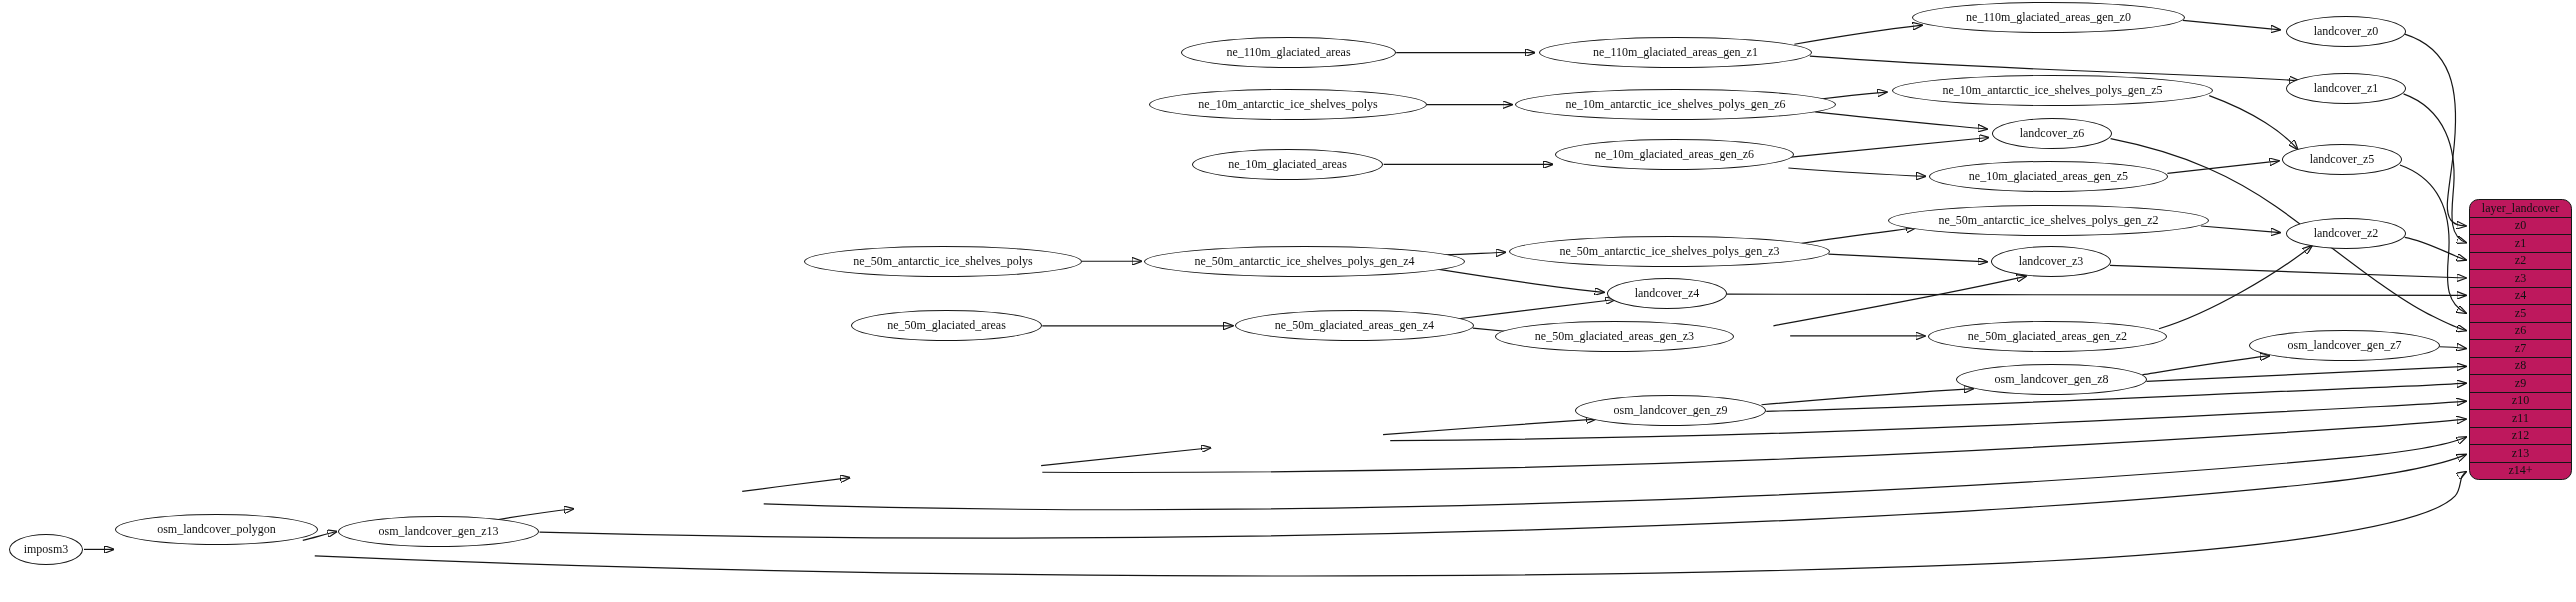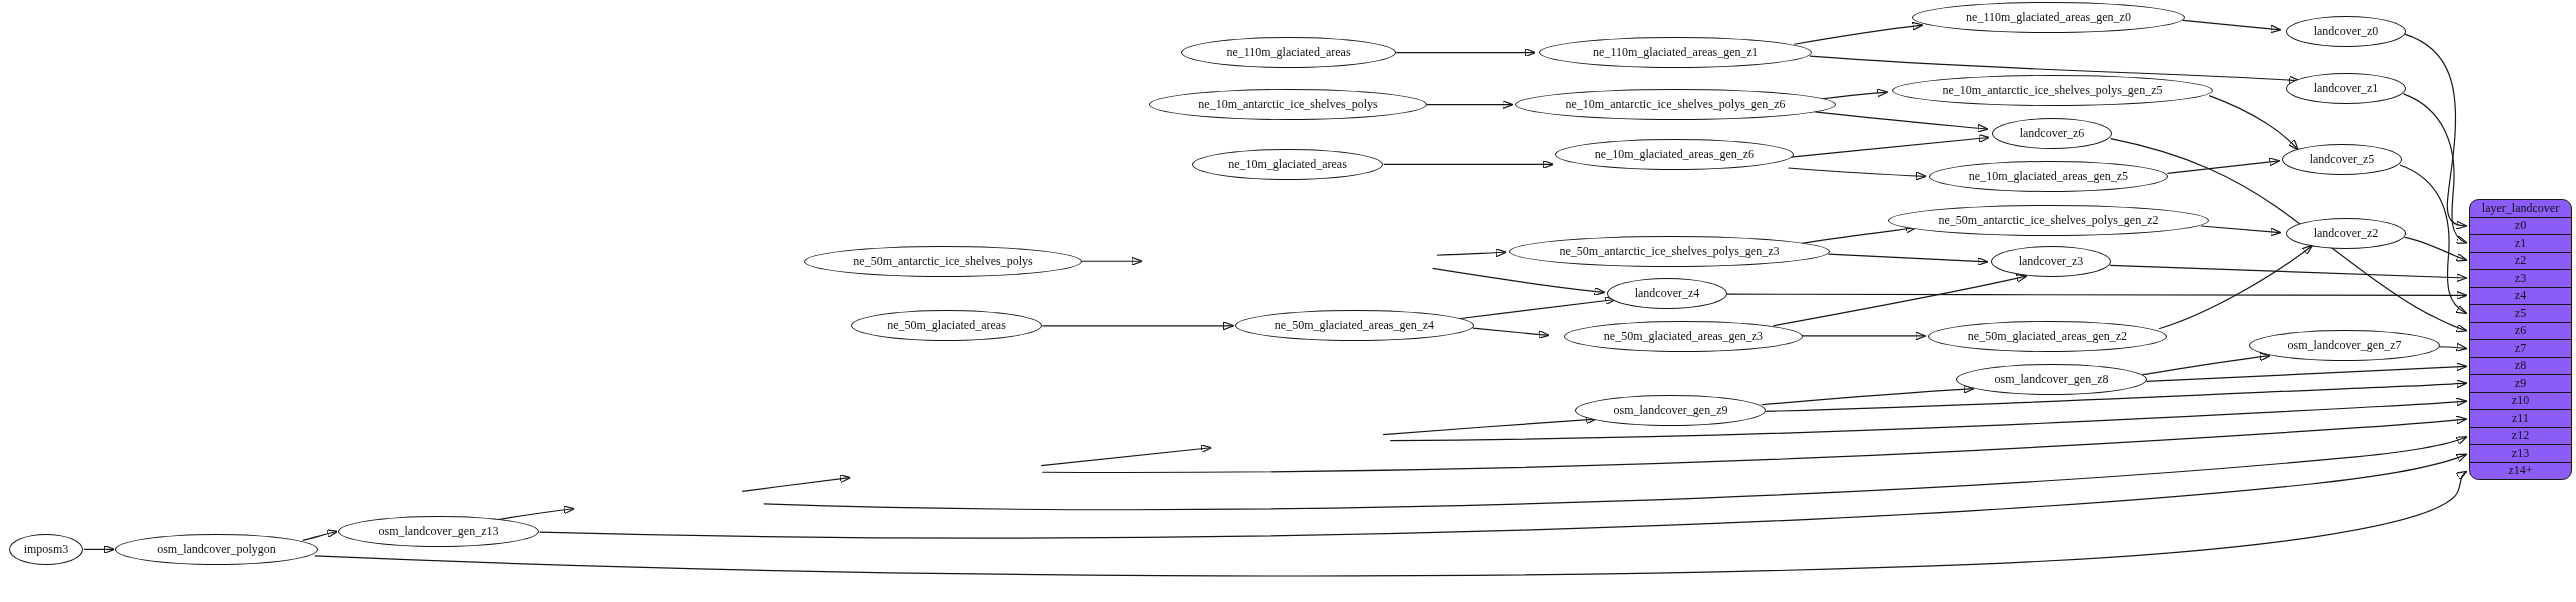--- a/index.html
+++ b/index.html
@@ -4,21 +4,21 @@
 <style>
   html,body{margin:0;padding:0;background:#ffffff;}
   .stage{position:relative;width:2576px;height:602px;background:#ffffff;
          font-family:"Liberation Serif", serif;color:#111;overflow:hidden;}
   svg.edges{position:absolute;left:0;top:0;width:2576px;height:602px;}
   svg.edges path{fill:none;stroke:#161616;stroke-width:2;}
   .node{position:absolute;display:flex;align-items:center;justify-content:center;
         background:#ffffff;border:1.2px solid #161616;border-radius:50%;
         font-size:12px;white-space:nowrap;box-sizing:border-box;z-index:2;}
   .record{position:absolute;left:2469px;top:199px;width:103px;height:281px;
-          background:#8b5cf6;border:1.2px solid #161616;border-radius:9.6px;
+          background:#be185d;border:1.2px solid #161616;border-radius:9.6px;
           display:flex;flex-direction:column;box-sizing:border-box;overflow:hidden;
           font-size:12px;z-index:2;}
   .record .row{flex:1;display:flex;align-items:center;justify-content:center;
                border-top:1.2px solid #161616;}
   .record .row:first-child{border-top:none;}
 </style>
 </head>
 <body>
 
 <div class="stage">
@@ -80,21 +80,21 @@
     <path marker-end="url(#arr)" d="M 2945,677 C 3060,667 3180,657 3300,650"></path>
     <path marker-end="url(#arr)" d="M 2953,688 C 3400,676 3850,652 4050,645 C 4090,643 4110,642 4124,641"></path>
     <path marker-end="url(#arr)" d="M 3582,627 C 3650,616 3722,604 3795,595"></path>
     <path marker-end="url(#arr)" d="M 3589,638 C 3790,629 3985,618 4124,613"></path>
     <path marker-end="url(#arr)" d="M 4079,580 C 4097,580 4110,581 4124,583"></path>
   </svg>
 
   <div class="node" style="left:9px;top:534px;width:74px;height:31px">
       <span>imposm3</span>
     </div>
-  <div class="node" style="left:115px;top:534px;width:203px;height:31px">
+  <div class="node" style="left:115px;top:514px;width:203px;height:31px">
       <span>osm_landcover_polygon</span>
     </div>
   <div class="node" style="left:338px;top:516px;width:201px;height:31px">
       <span>osm_landcover_gen_z13</span>
     </div>
   <div class="node" style="left:1575px;top:395px;width:191px;height:31px">
       <span>osm_landcover_gen_z9</span>
     </div>
   <div class="node" style="left:1956px;top:364px;width:191px;height:31px">
       <span>osm_landcover_gen_z8</span>
@@ -128,33 +128,36 @@
   <div class="node" style="left:1555px;top:139px;width:239px;height:31px">
       <span>ne_10m_glaciated_areas_gen_z6</span>
     </div>
   <div class="node" style="left:1929px;top:161px;width:239px;height:31px">
       <span>ne_10m_glaciated_areas_gen_z5</span>
     </div>
 
   <div class="node" style="left:804px;top:246px;width:278px;height:31px">
       <span>ne_50m_antarctic_ice_shelves_polys</span>
     </div>
+  <div class="node" style="left:1144px;top:246px;width:321px;height:31px">
+      <span>ne_50m_antarctic_ice_shelves_polys_gen_z4</span>
+    </div>
   <div class="node" style="left:1509px;top:236px;width:321px;height:31px">
       <span>ne_50m_antarctic_ice_shelves_polys_gen_z3</span>
     </div>
   <div class="node" style="left:1888px;top:205px;width:321px;height:31px">
       <span>ne_50m_antarctic_ice_shelves_polys_gen_z2</span>
     </div>
   <div class="node" style="left:851px;top:310px;width:191px;height:31px">
       <span>ne_50m_glaciated_areas</span>
     </div>
   <div class="node" style="left:1235px;top:310px;width:239px;height:31px">
       <span>ne_50m_glaciated_areas_gen_z4</span>
     </div>
-  <div class="node" style="left:1564px;top:321px;width:239px;height:31px">
+  <div class="node" style="left:1495px;top:321px;width:239px;height:31px">
       <span>ne_50m_glaciated_areas_gen_z3</span>
     </div>
   <div class="node" style="left:1928px;top:321px;width:239px;height:31px">
       <span>ne_50m_glaciated_areas_gen_z2</span>
     </div>
 
   <div class="node" style="left:2286px;top:15.6px;width:120px;height:31px">
       <span>landcover_z0</span>
     </div>
   <div class="node" style="left:2286px;top:73px;width:120px;height:31px">

